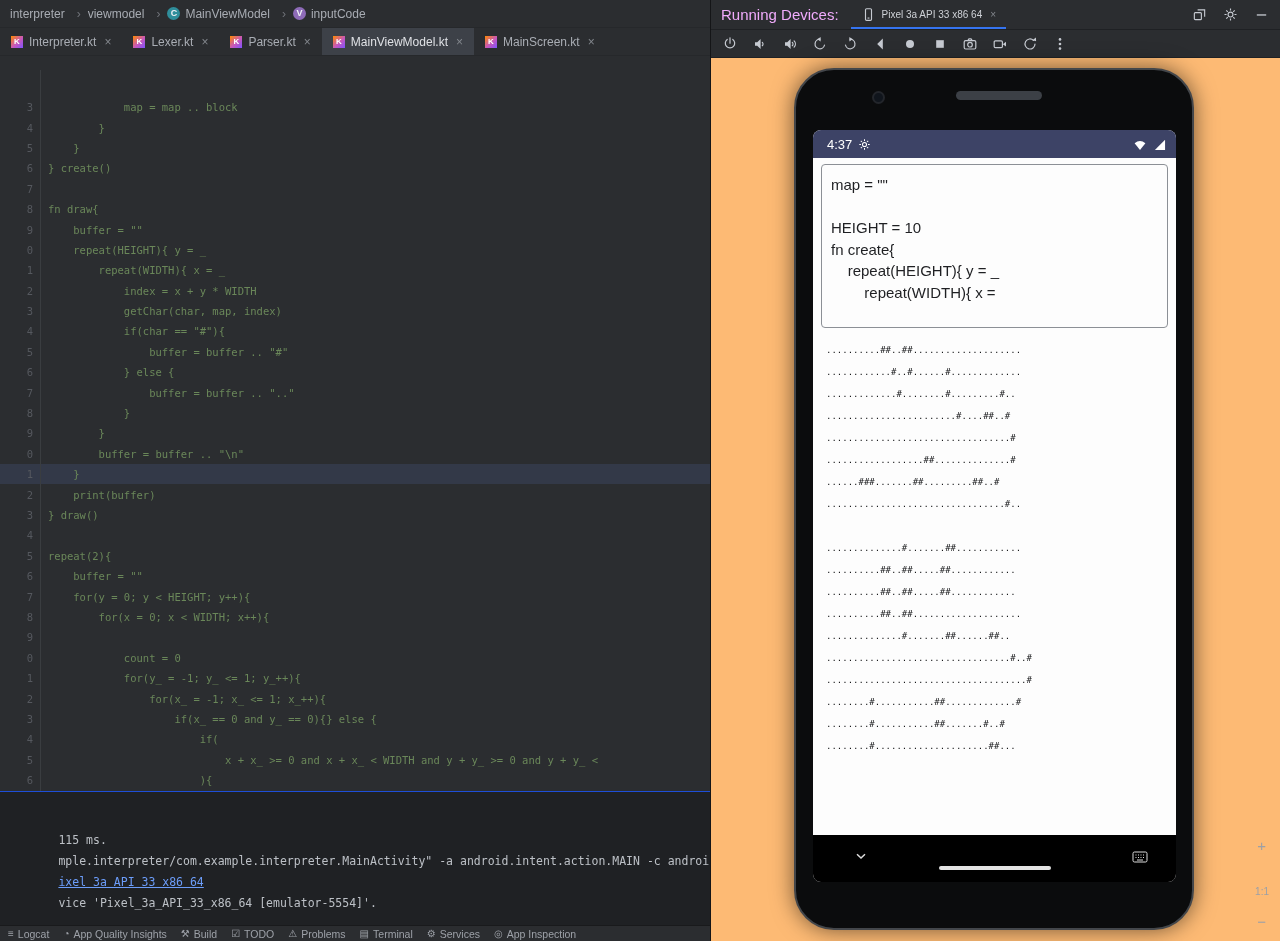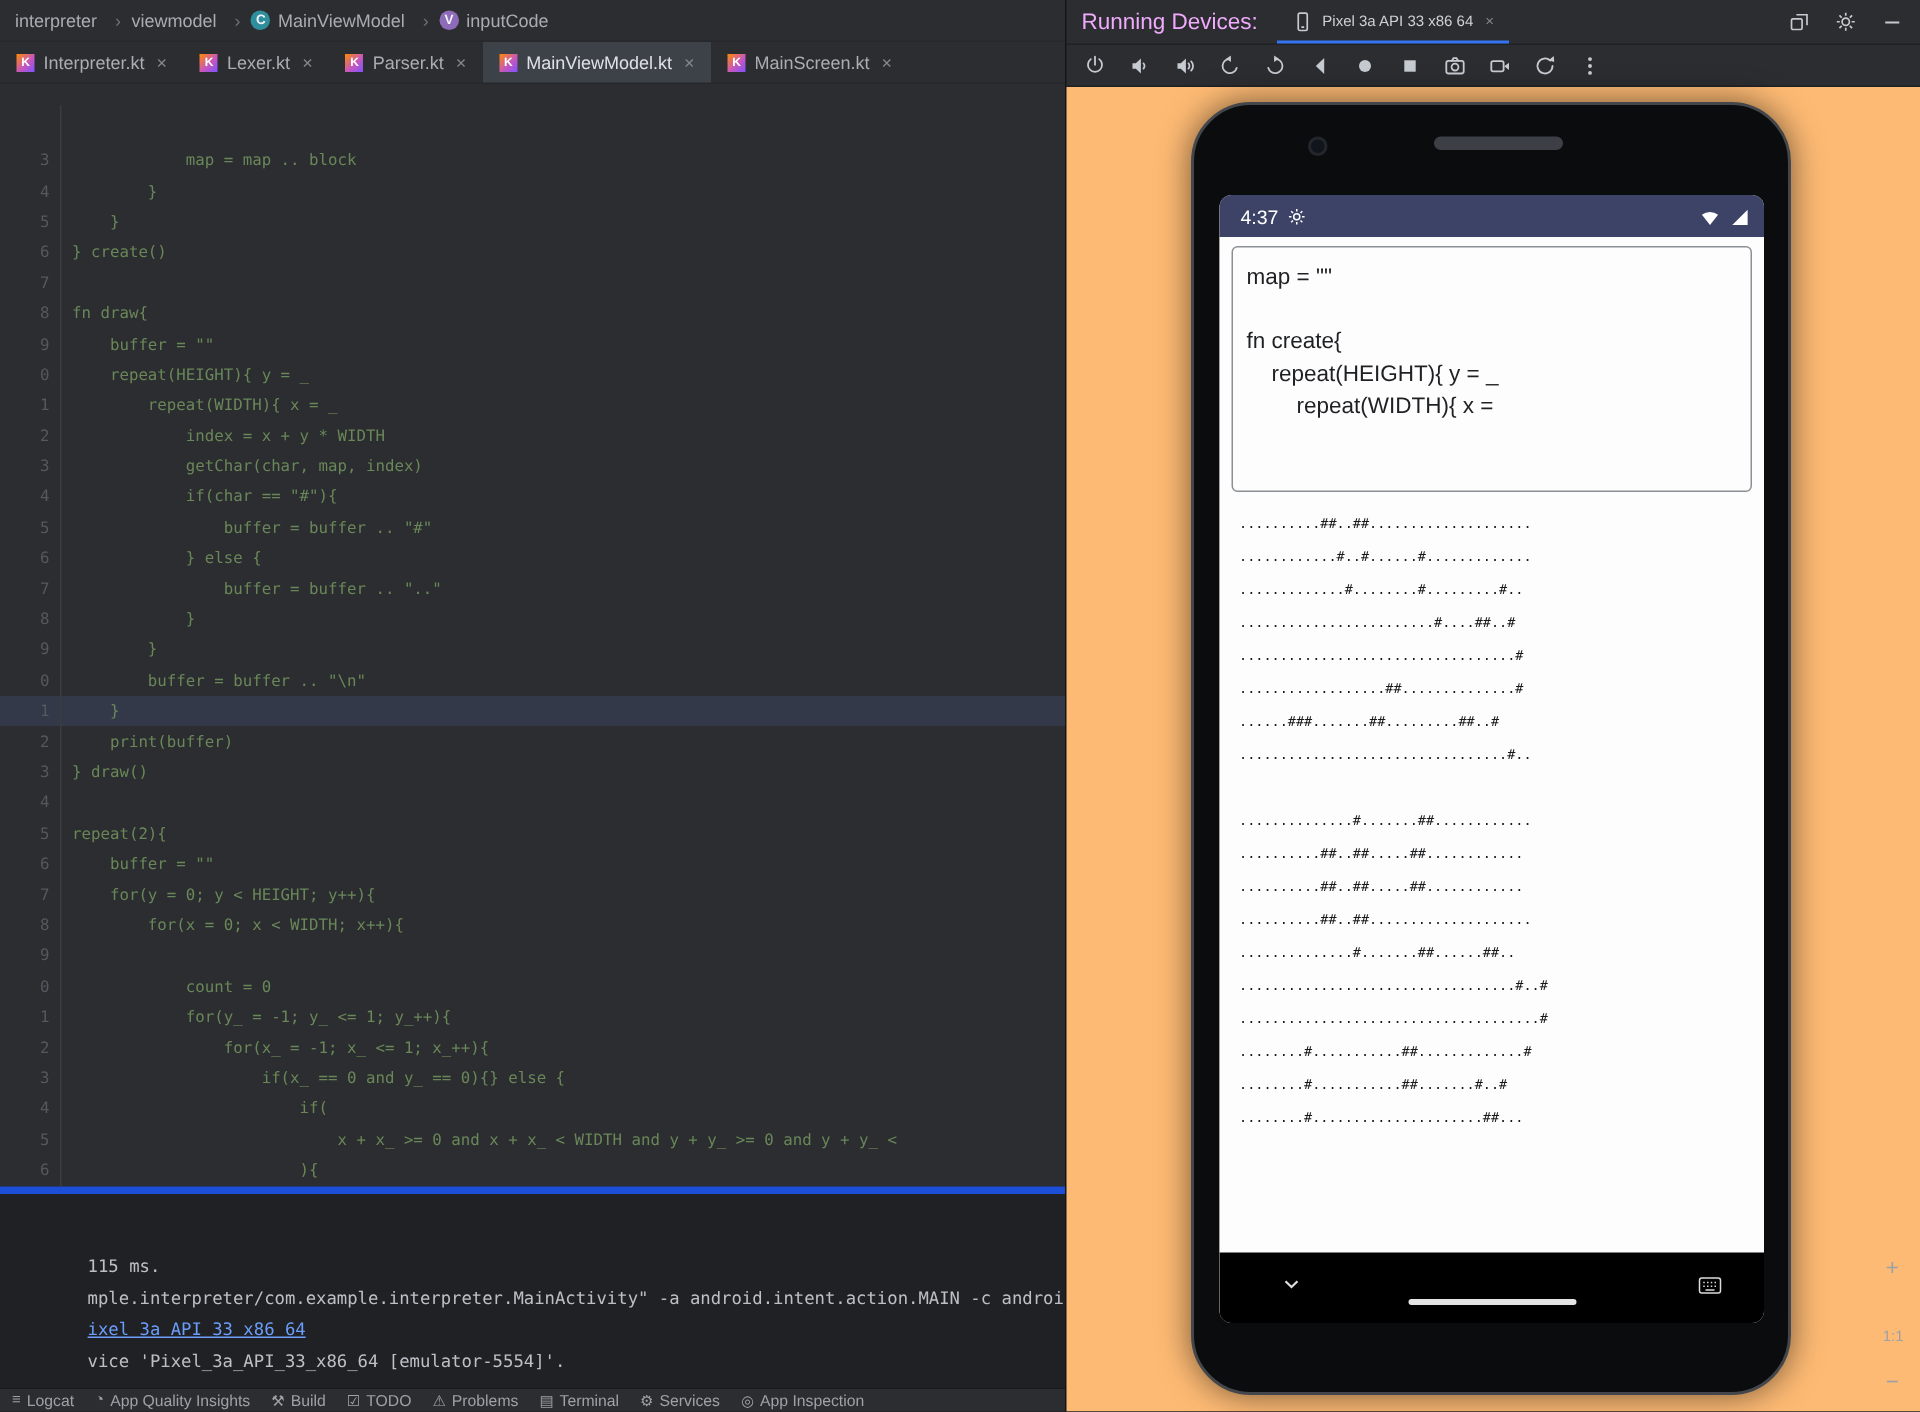--- a/index.html
+++ b/index.html
@@ -26,21 +26,21 @@
   .kicon{width:12px;height:12px;background:linear-gradient(135deg,#ff8a00,#c757bc 55%,#7f52ff);color:#fff;font-size:8px;font-weight:bold;display:flex;align-items:center;justify-content:center;flex:0 0 12px;}
   .tab-close{color:#83878d;font-size:12px;margin-left:2px;}
 
   .editor{position:absolute;top:70px;left:0;width:710px;height:721px;background:#2b2d30;overflow:hidden;padding-top:27px;font-family:"DejaVu Sans Mono",monospace;font-size:10.5px;}
   .gutter-rule{position:absolute;left:40px;top:0;bottom:0;width:1px;background:#3a3d40;z-index:3;}
   .ed-line{display:flex;height:20.4px;align-items:center;}
   .ed-line.hl{background:#333948;}
   .ed-num{flex:0 0 40px;text-align:right;padding-right:7px;color:#55585e;}
   .ed-text{white-space:pre;color:#6a8759;padding-left:8px;}
 
-  .console{position:absolute;top:791px;left:0;width:710px;height:134px;background:#1f2124;border-top:5px solid #1d4ed8;padding:27px 0 0 3px;font-family:"DejaVu Sans Mono",monospace;font-size:11.5px;color:#bcc0c6;overflow:hidden;}
+  .console{position:absolute;top:791px;left:0;width:710px;height:134px;background:#1f2124;border-top:1px solid #1d4ed8;padding:27px 0 0 3px;font-family:"DejaVu Sans Mono",monospace;font-size:11.5px;color:#bcc0c6;overflow:hidden;}
   .con-line{height:21px;white-space:pre;}
   .con-text.link{color:#6c9dfa;text-decoration:underline;cursor:pointer;}
 
   .statusbar{position:absolute;left:0;top:925px;width:710px;height:16px;background:#2b2d30;border-top:1px solid #191a1c;display:flex;align-items:center;gap:14px;padding-left:8px;font-size:10.5px;color:#9da1a8;white-space:nowrap;}
   .sb-item{display:flex;align-items:center;gap:4px;cursor:default;}
   .sb-ico{font-size:10px;color:#9da1a8;}
 
   
   .panel{position:absolute;left:710px;top:0;width:570px;height:941px;background:#1a1c1e;border-left:1px solid #141517;}
   .p-header{height:30px;background:#2b2d30;border-bottom:1px solid #1f2124;display:flex;align-items:center;padding:0 10px;gap:12px;}
@@ -513,20 +513,21 @@
                 <path fill="#fff" d="M13 13H2L13 2z"></path>
               </svg>
           </span>
         </div>
 
         <div class="p-content">
           <div class="p-input">
 
           <div class="in-line">map = ""</div>
               <div class="in-line"></div>
+              <div class="in-line">HEIGHT = 10</div>
               <div class="in-line">fn create{</div>
               <div class="in-line">    repeat(HEIGHT){ y = _</div>
               <div class="in-line">        repeat(WIDTH){ x =</div>
             </div>
           <div class="p-output">
 
           <div class="out-line">..........##..##....................</div>
               <div class="out-line">............#..#......#.............</div>
               <div class="out-line">.............#........#.........#..</div>
               <div class="out-line">........................#....##..#</div>

